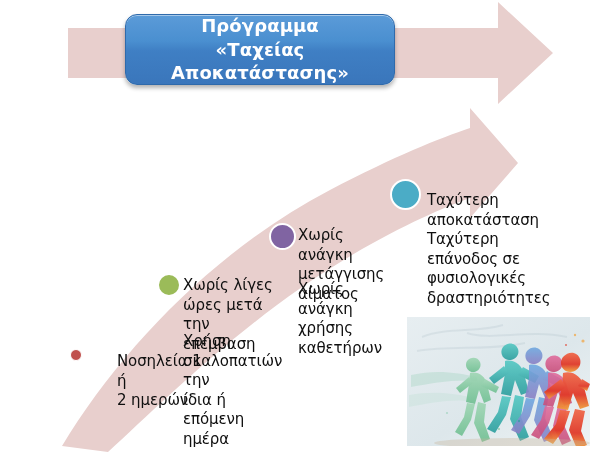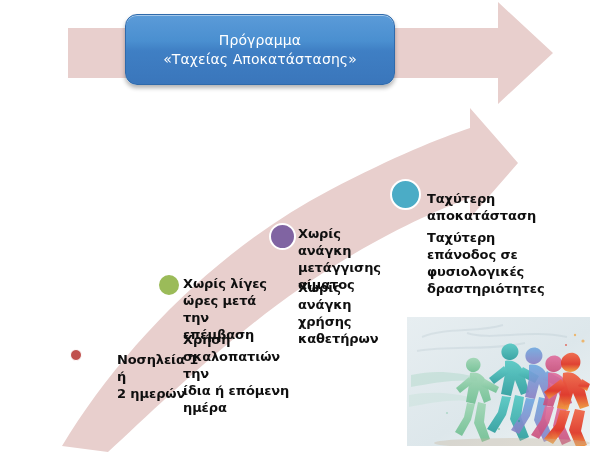--- a/index.html
+++ b/index.html
@@ -41,37 +41,37 @@
     background: linear-gradient(to bottom, #5b9bd8 0%, #4a8fd0 38%, #3f7fc4 52%, #3a76bb 100%);
     border: 1px solid #2f6aab;
     box-shadow: 0 3px 4px rgba(0,0,0,0.30), inset 0 1px 0 rgba(255,255,255,0.45);
     display: flex;
     align-items: center;
     justify-content: center;
     box-sizing: border-box;
   }
   #title-text {
     color: #ffffff;
-    font-size: 14px;
+    font-size: 18px;
     line-height: 1.32;
     text-align: center;
     letter-spacing: 0.1px;
     white-space: pre-line;
-    font-weight: 400;
+    font-weight: 700;
   }
   .dot {
     position: absolute;
     border-radius: 50%;
     box-sizing: border-box;
     border: 2px solid #ffffff;
   }
   .ms-text {
     position: absolute;
-    font-size: 13px;
-    font-weight: bold;
+    font-size: 15px;
+    font-weight: normal;
     color: #0f0f0f;
     line-height: 1.30;
     white-space: pre-line;
     letter-spacing: -0.1px;
   }
 
   
   #dot-red      { left: 70px;  top: 349px; width: 12px;  height: 12px;  background: #c0504d; border-width: 1px; }
   #text-red     { left: 84px;  top: 352px; width: 86px; margin-left: 33px; }
 

